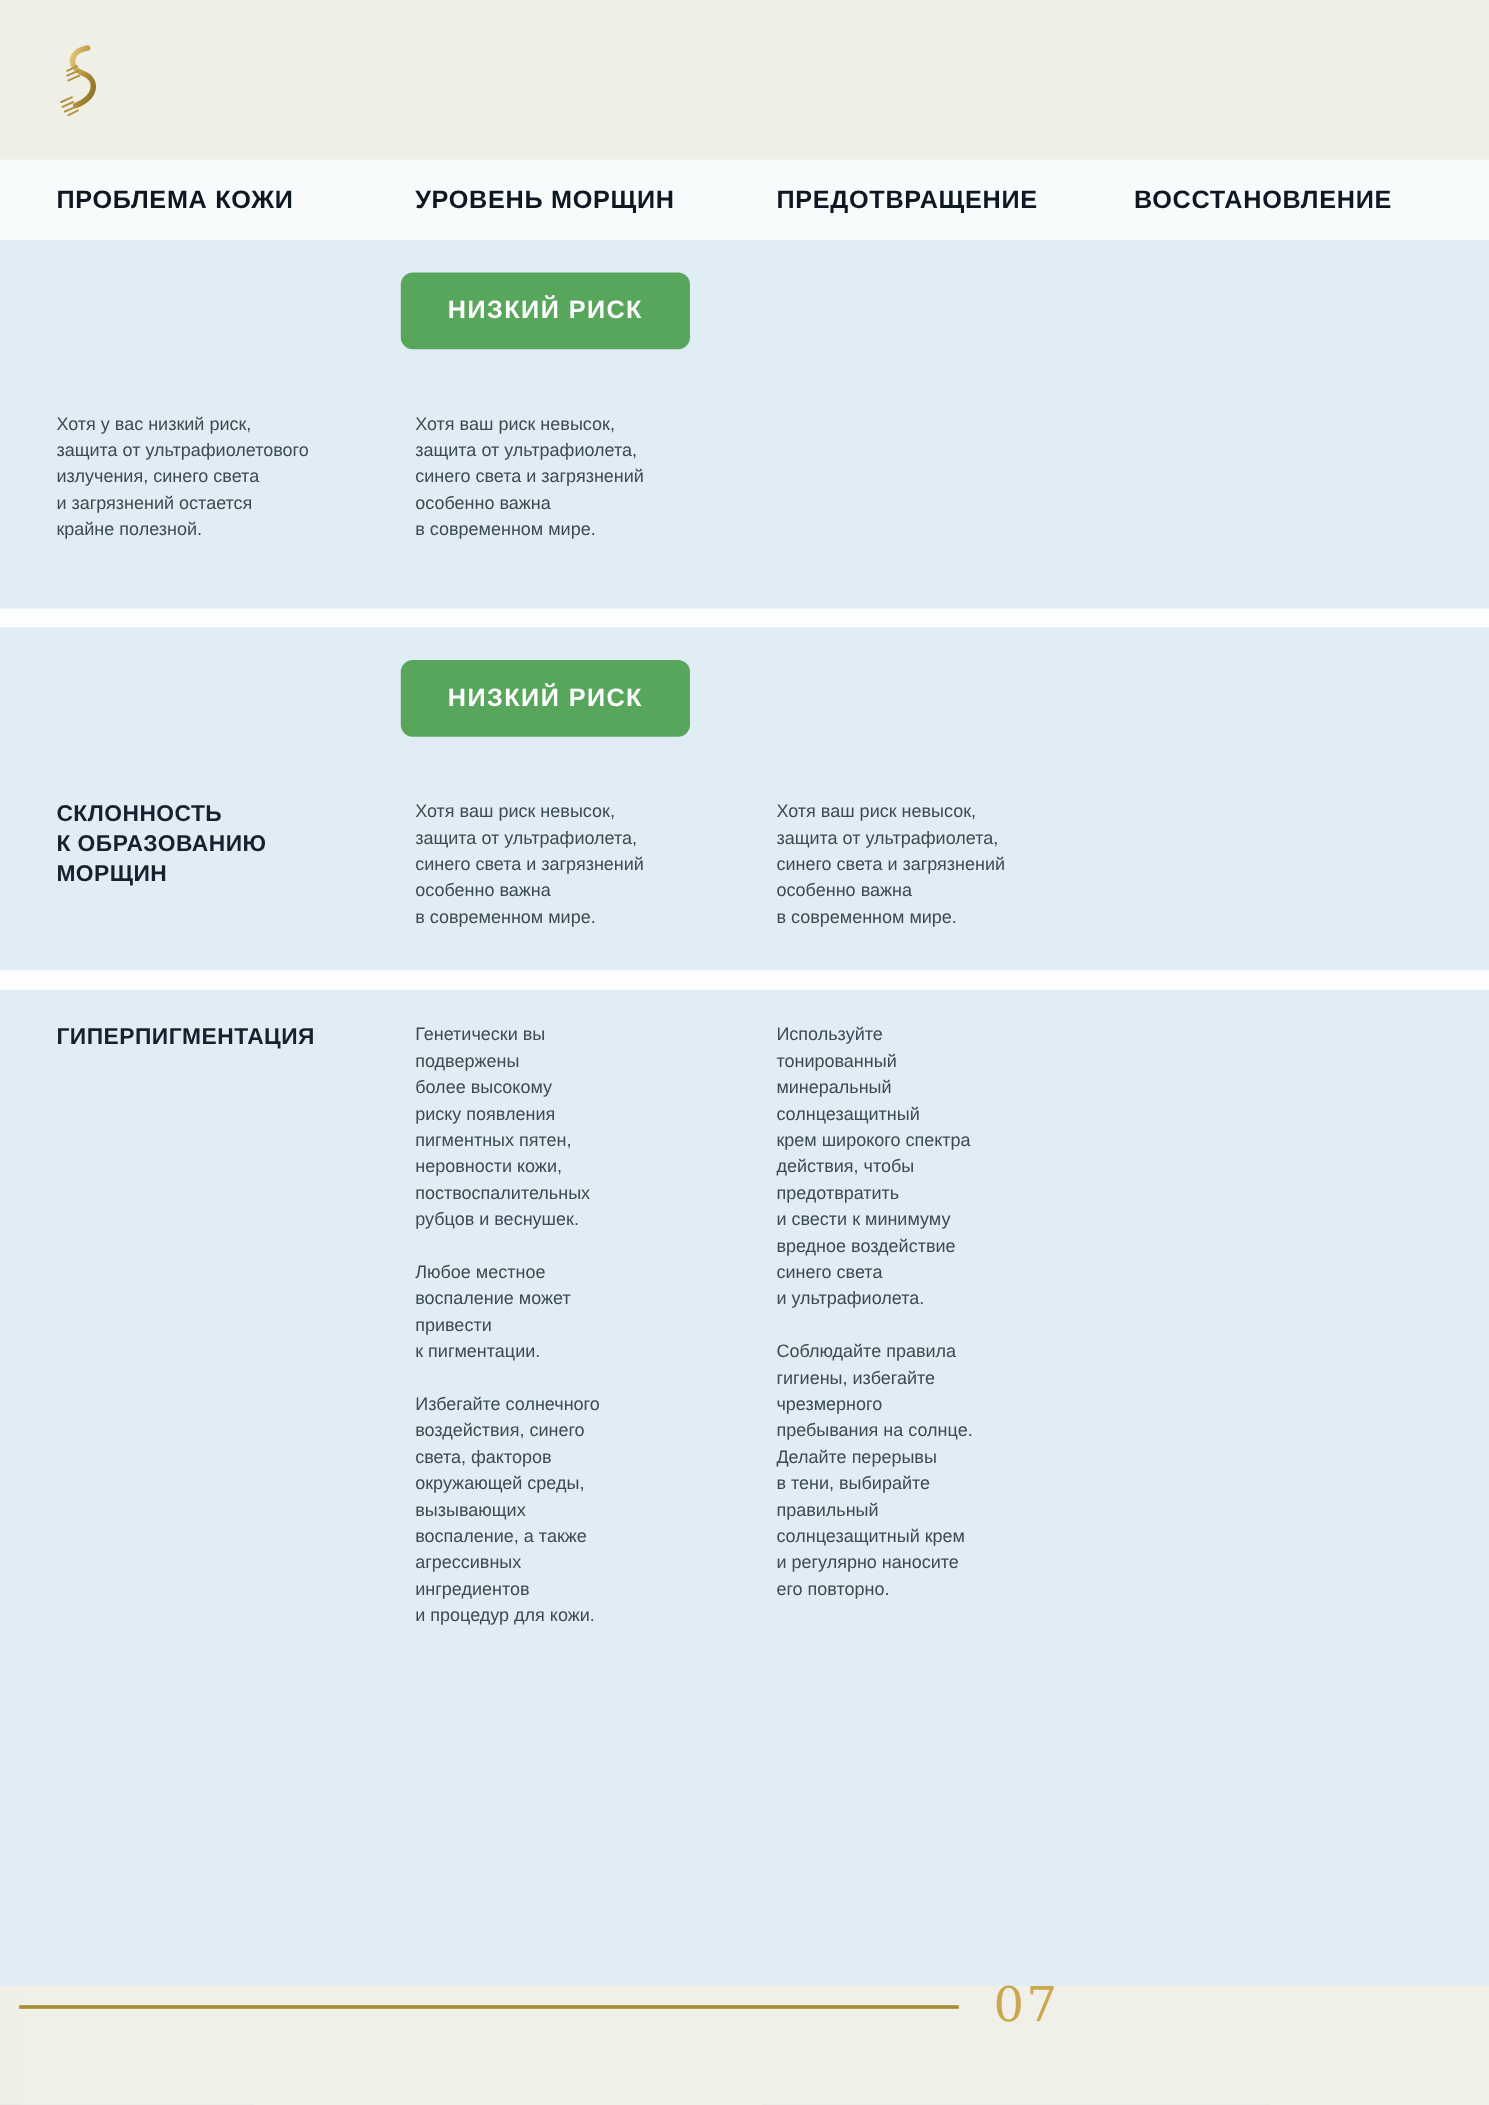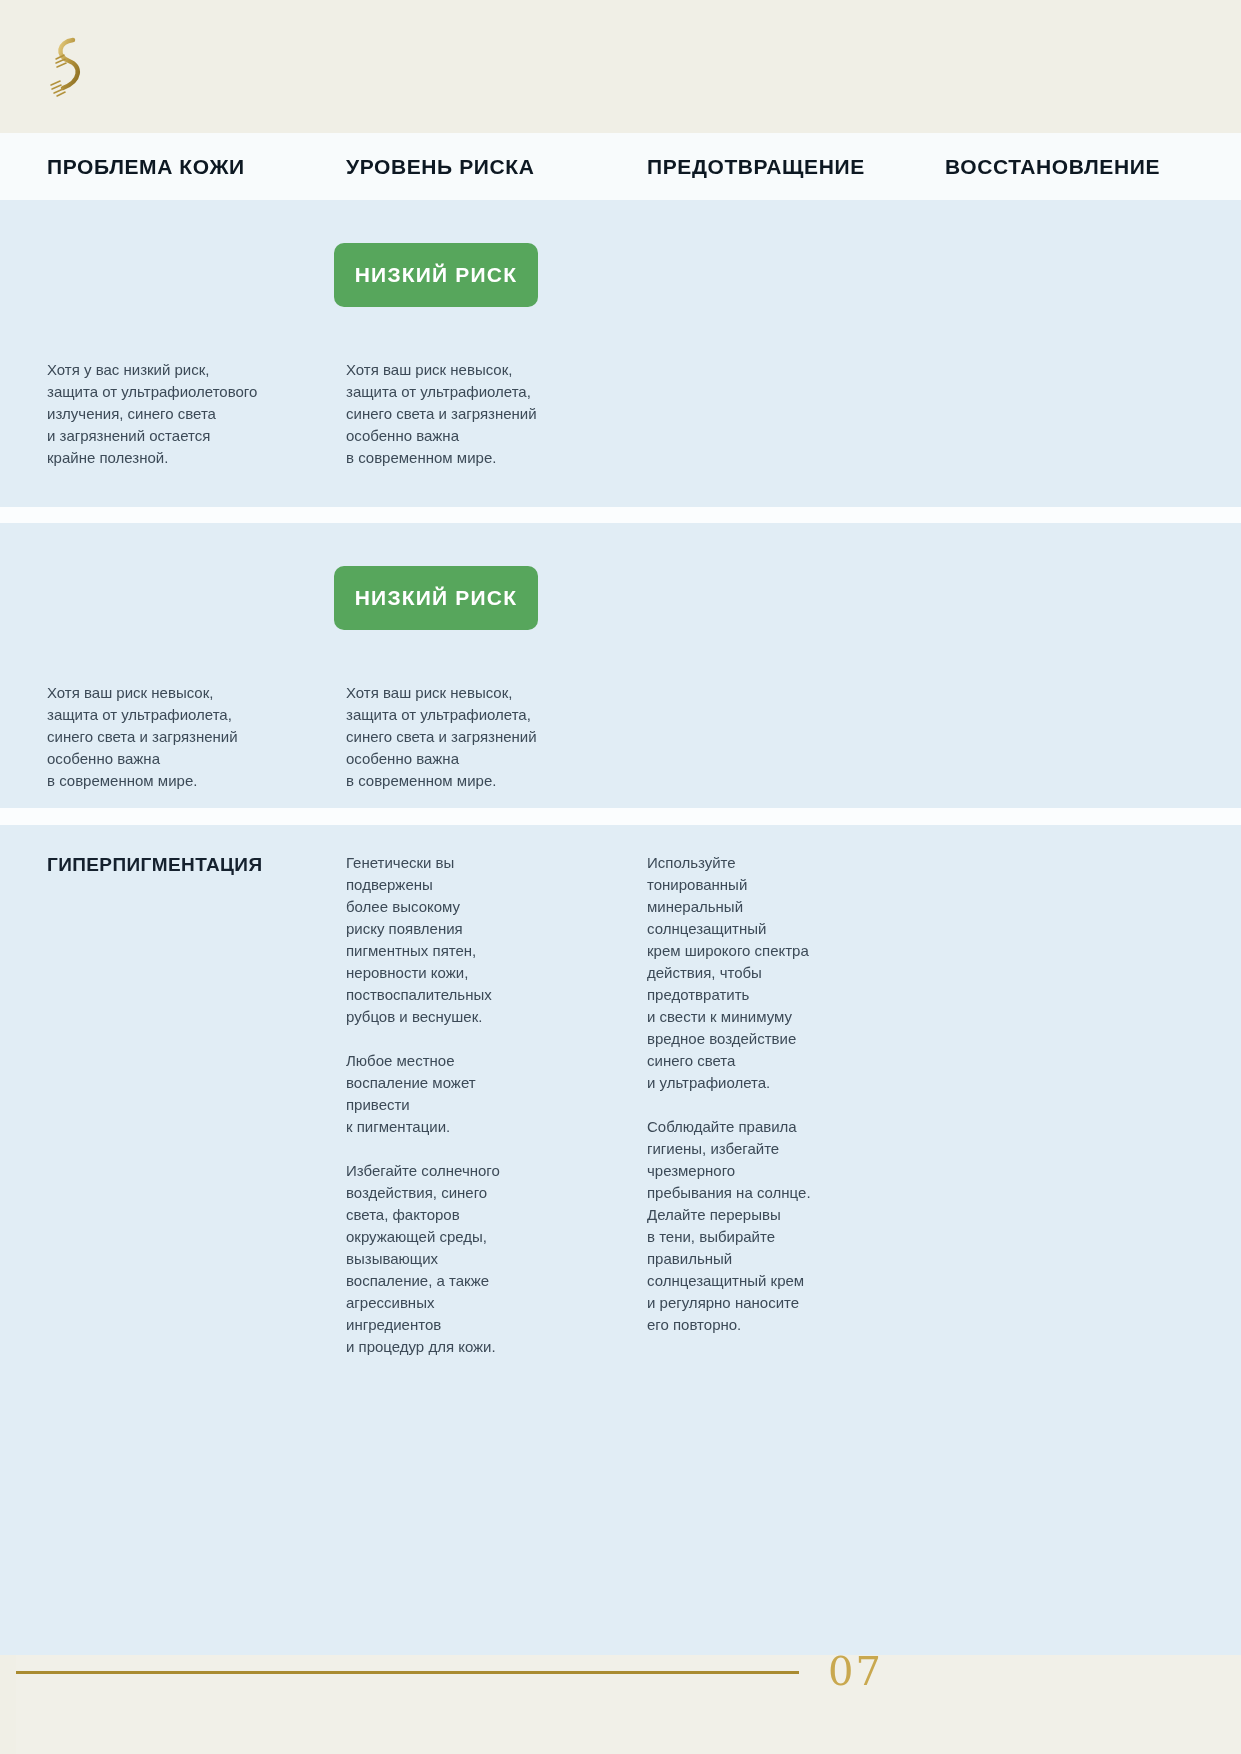--- a/index.html
+++ b/index.html
@@ -50,33 +50,32 @@
     box-sizing:border-box;
     padding-top:27px;
   }
   .section-gap{
     width:100%;
     background:#fbfdfe;
   }
   .badge-row{margin-bottom:52px;}
   .badge{
     grid-column:2;
-    width:204px;
+    width:241px;
     height:64px;
     margin-left:-12px;
     border-radius:10px;
     display:flex;
     align-items:center;
     justify-content:center;
     font-size:21px;
     font-weight:700;
     letter-spacing:1.2px;
     color:#ffffff;
     box-sizing:border-box;
-    margin-top:16px;
   }
   .badge--low{background:#57a65c;}
   .badge--high{background:#f4716c;}
   .problem-title{
     margin:0;
     font-size:19px;
     font-weight:700;
     line-height:25px;
     letter-spacing:.4px;
     color:#15212e;
@@ -142,21 +141,21 @@
         <line x1="4" y1="52" x2="13" y2="48"></line>
         <line x1="6" y1="56" x2="15" y2="52"></line>
         <line x1="9" y1="59" x2="17" y2="55"></line>
       </g>
     </svg>
   </div>
 
   <div class="header-band">
     <div class="grid">
       <div class="col-header">ПРОБЛЕМА КОЖИ</div>
-      <div class="col-header">УРОВЕНЬ РИСКА</div>
+      <div class="col-header">УРОВЕНЬ МОРЩИН</div>
       <div class="col-header">ПРЕДОТВРАЩЕНИЕ</div>
       <div class="col-header">ВОССТАНОВЛЕНИЕ</div>
     </div>
   </div>
 
   <div style="position:absolute;top:200px;left:0;width:100%;">
 
     <section class="section" id="section-1">
       <div class="grid badge-row">
         <div class="badge badge--low">НИЗКИЙ РИСК</div>
@@ -176,20 +175,23 @@
       </div>
     </section>
 
     <div class="section-gap" id="gap-1"></div>
 
     <section class="section" id="section-2">
       <div class="grid badge-row">
         <div class="badge badge--low">НИЗКИЙ РИСК</div>
       </div>
       <div class="grid">
+        <h3 class="problem-title">СКЛОННОСТЬ
+К ОБРАЗОВАНИЮ
+МОРЩИН</h3>
         <p class="cell-text">Хотя ваш риск невысок,
 защита от ультрафиолета,
 синего света и загрязнений
 особенно важна
 в современном мире.</p>
         <p class="cell-text">Хотя ваш риск невысок,
 защита от ультрафиолета,
 синего света и загрязнений
 особенно важна
 в современном мире.</p>

